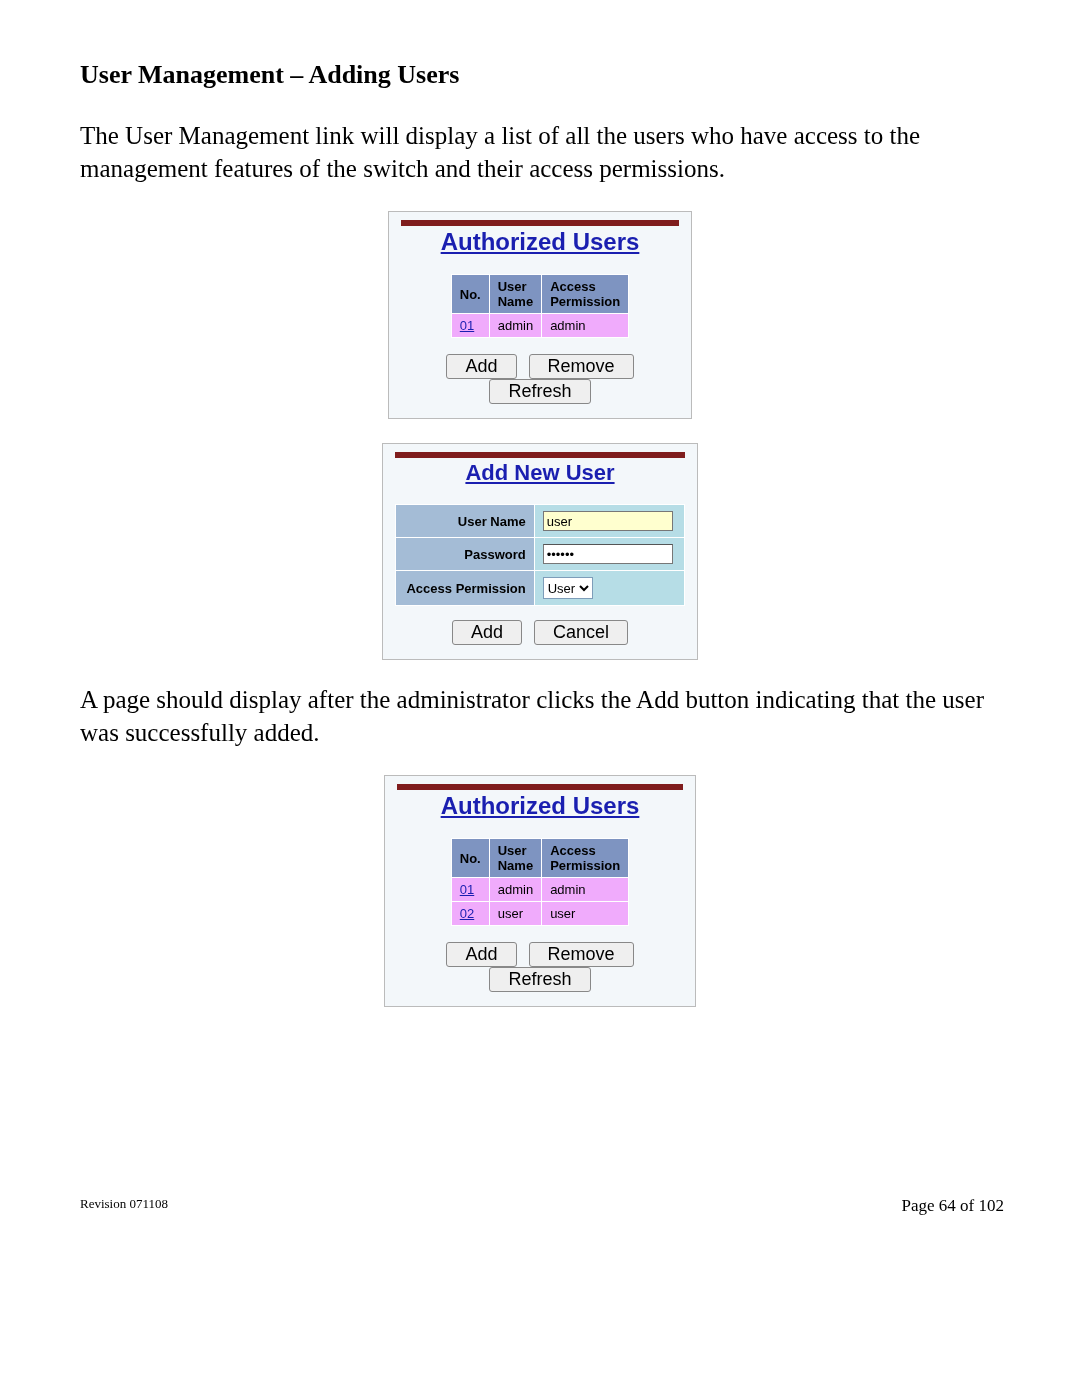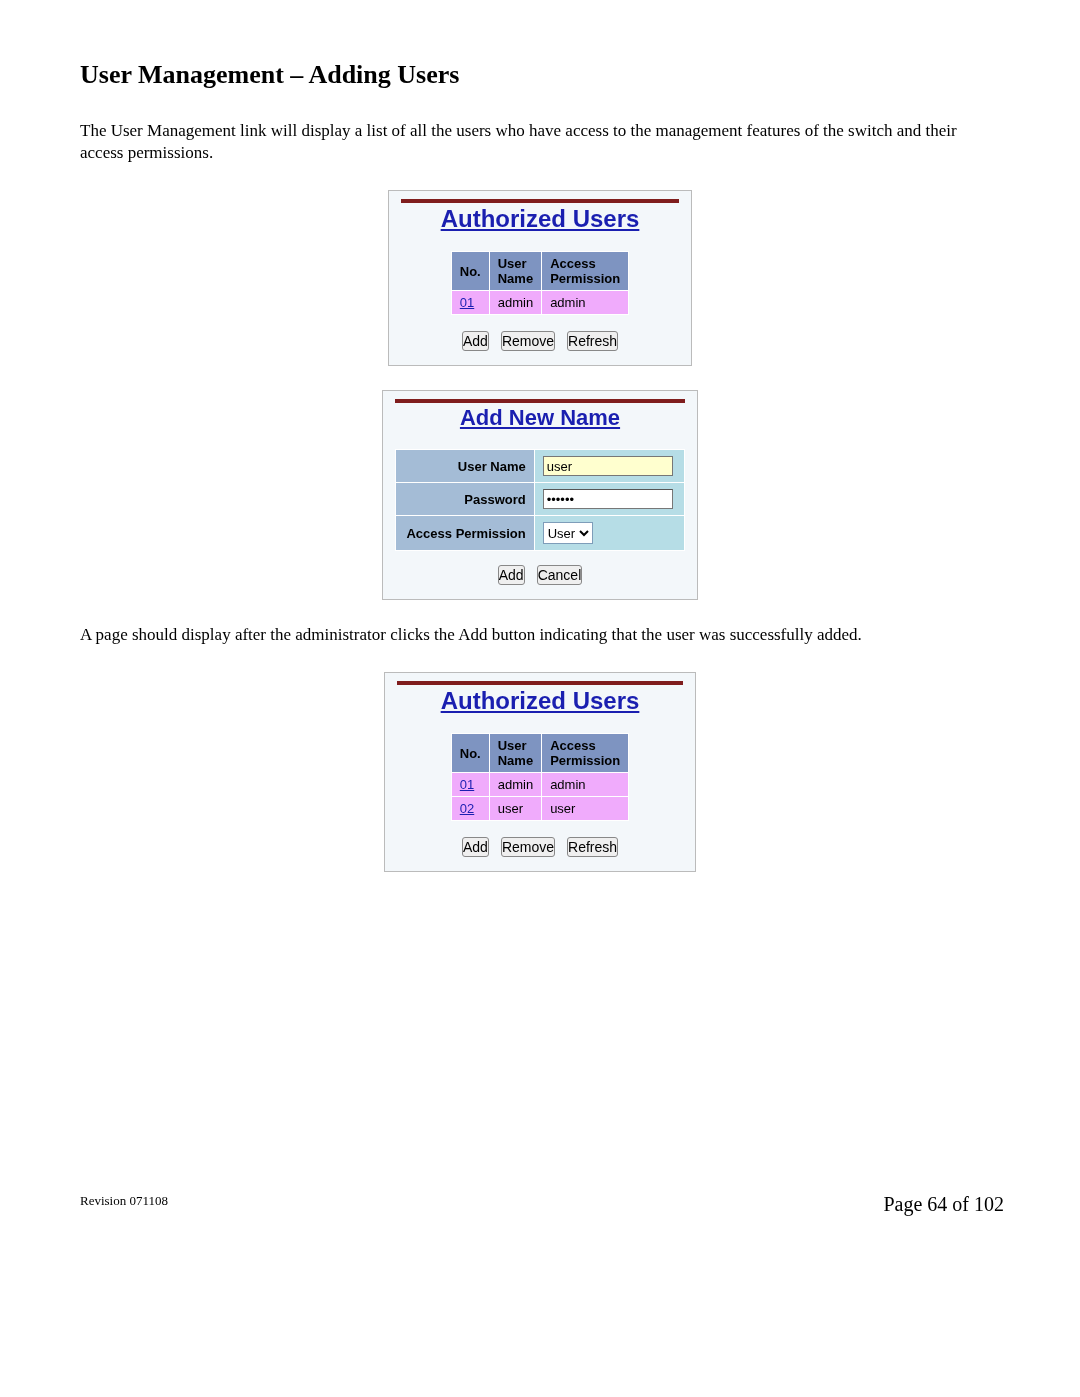--- a/index.html
+++ b/index.html
@@ -15,21 +15,21 @@
     position: relative;
     box-sizing: border-box;
     padding: 60px 80px 0 80px;
   }
   .page-title {
     font-size: 26px;
     font-weight: bold;
     margin: 0 0 30px 0;
   }
   .para {
-    font-size: 17px;
+    font-size: 25px;
     line-height: 1.3;
     margin: 0 0 26px 0;
   }
 
   
   .panel {
     border: 1px solid #bbb;
     background: #f3f7fa;
     margin: 0 auto 24px auto;
     padding: 8px 12px 14px 12px;
@@ -39,21 +39,21 @@
   .panel-add    { width: 316px; }
   .panel-wide2  { width: 312px; }
 
   .panel-title {
     text-align: center;
     font-family: Verdana, Arial, sans-serif;
     font-weight: bold;
     font-size: 24px;
     color: #1a1fb0;
     text-decoration: underline;
-    border-top: 4px solid #7f1d1d;
+    border-top: 6px solid #7f1d1d;
     margin: 0 0 18px 0;
     padding-top: 2px;
   }
   .panel-title.small { font-size: 22px; }
 
   
   table.users {
     border-collapse: collapse;
     margin: 0 auto 16px auto;
     font-family: Verdana, Arial, sans-serif;
@@ -125,39 +125,39 @@
     height: 22px;
     border: 1px solid #7e9db9;
     background: #fff;
   }
 
   .btn-row {
     text-align: center;
   }
   .btn {
     font-family: Verdana, Arial, sans-serif;
-    font-size: 14px;
+    font-size: 18px;
     background: #efefef;
     border: 1px solid #888;
     border-radius: 3px;
-    padding: 1px 0;
+    padding: 1px 18px;
     margin: 0 4px;
     cursor: pointer;
   }
 
   .footer {
     position: absolute;
     bottom: 40px;
     left: 80px;
     right: 76px;
     font-size: 13px;
     display: flex;
     justify-content: space-between;
   }
-  .footer .right { font-size: 20px; }
+  .footer .right { font-size: 17px; }
 </style>
 </head>
 <body>
 
 <div class="page">
 
   <h1 class="page-title">User Management – Adding Users</h1>
 
   <p class="para">The User Management link will display a list of all the users who have access to the management features of the switch and their access permissions.</p>
 
@@ -181,21 +181,21 @@
       </table>
     <div class="btn-row">
       <button class="btn">Add</button>
       <button class="btn">Remove</button>
       <button class="btn">Refresh</button>
     </div>
   </div>
 
 
   <div class="panel panel-add">
-    <div class="panel-title small">Add New Name</div>
+    <div class="panel-title small">Add New User</div>
     <table class="form">
       <tbody>
           <tr>
         <td class="label">User Name</td>
         <td class="field">
           <input class="text-input" type="text" value="user" style="">
         </td>
       </tr>
       <tr>
         <td class="label">Password</td>

